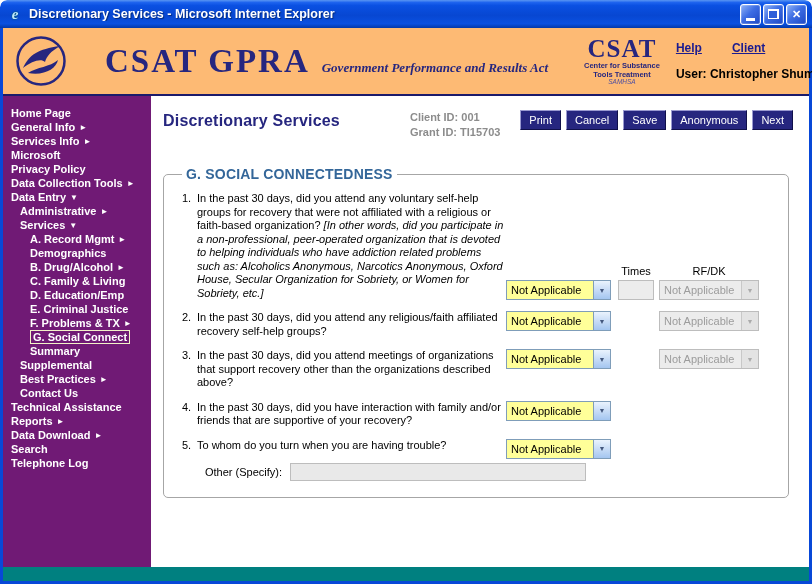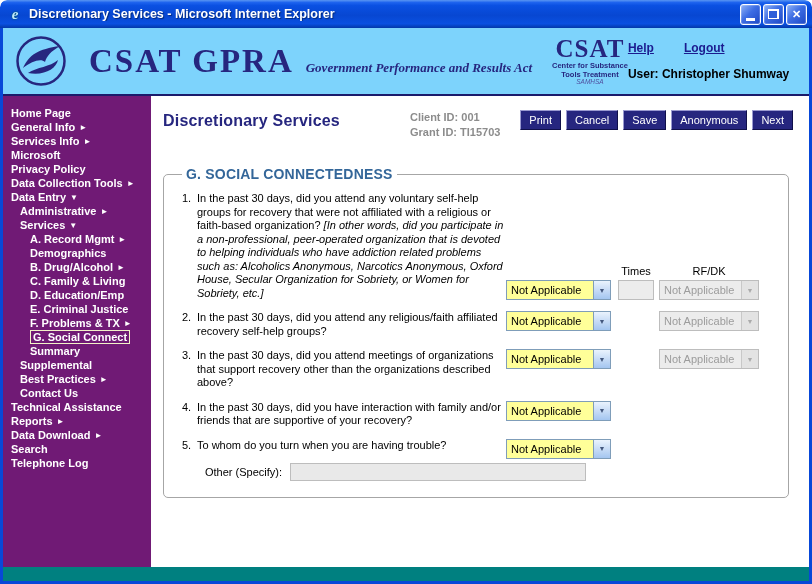--- a/index.html
+++ b/index.html
@@ -34,21 +34,21 @@
                            border:1px solid #fff; border-top-width:2px; background:#2E5FD8; }
   .glyph-close { color:#fff; font-size:11px; font-weight:bold; line-height:1; }
 
   
   .frame { flex:1; min-height:0; display:flex; flex-direction:column;
            border-left:3px solid #0848D8; border-right:3px solid #0848D8;
            border-bottom:3px solid #0848D8; background:#fff; }
 
   
   .header { height:68px; flex:none; display:flex; align-items:center;
-            padding:4px 10px 4px 12px; border-bottom:2px solid #1B1B6B; background:#7dd3fc; }
+            padding:4px 10px 4px 12px; border-bottom:2px solid #1B1B6B; background:#fdba74;gap:16px; }
   .hhs-logo { width:52px; height:52px; flex:none; margin-right:22px; }
   .brand { display:flex; align-items:baseline; white-space:nowrap; }
   .brand-name { font-family:"Liberation Serif", serif; font-weight:bold; font-size:33px;
                 color:#26267F; letter-spacing:2px; }
   .brand-tagline { font-family:"Liberation Serif", serif; font-style:italic; font-weight:bold;
                    font-size:13px; color:#26267F; margin-left:12px; }
   .csat-logo { margin-left:20px; text-align:center; color:#26267F; line-height:1; flex:none; }
   .csat-name { font-family:"Liberation Serif", serif; font-weight:bold; font-size:25px; letter-spacing:1px; }
   .csat-sub { font-size:7.5px; font-weight:bold; margin-top:1px; }
   .csat-org { font-size:6.5px; font-style:italic; margin-top:1px; color:#5050A0; }
@@ -153,21 +153,21 @@
       </div>
       <div class="csat-logo">
         <div class="csat-name">CSAT</div>
         <div class="csat-sub">Center for Substance</div>
         <div class="csat-sub">Tools Treatment</div>
         <div class="csat-org">SAMHSA</div>
       </div>
       <div class="header-right">
         <div class="links">
           <a>Help</a>
-          <a>Logout</a>
+          <a>Client</a>
         </div>
         <div class="user">User: Christopher Shumway</div>
       </div>
     </div>
 
     <div class="bodyrow">
       <nav class="sidebar">
           <div class="sb-item indent-0">
             <span class="sb-label">Home Page</span>
           </div>

